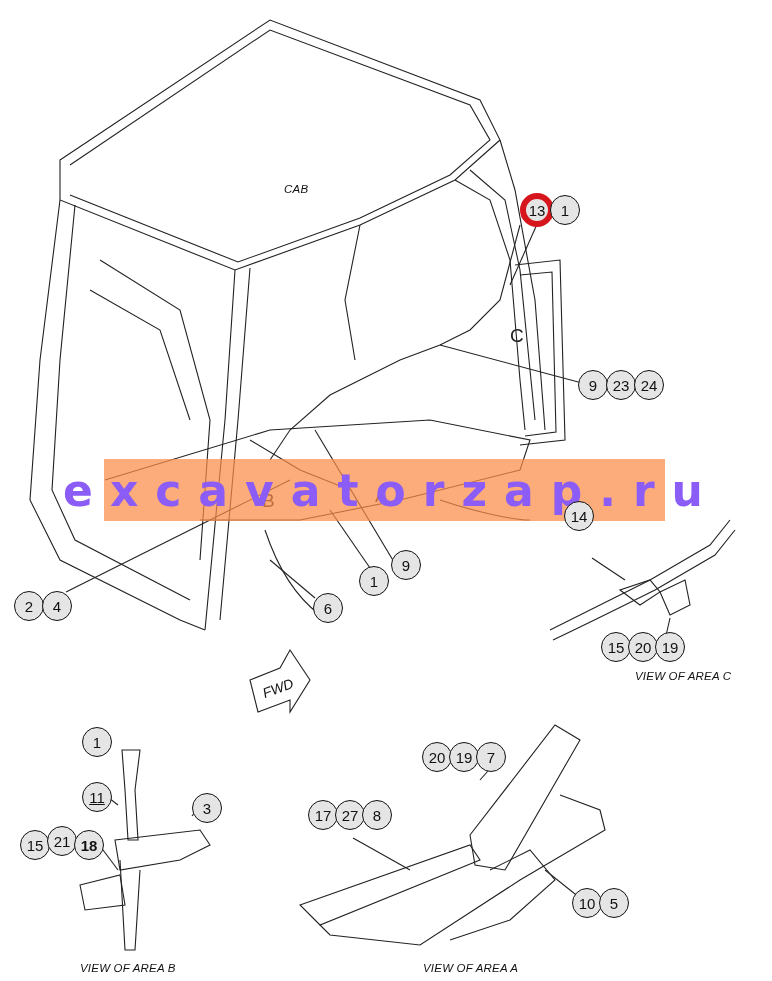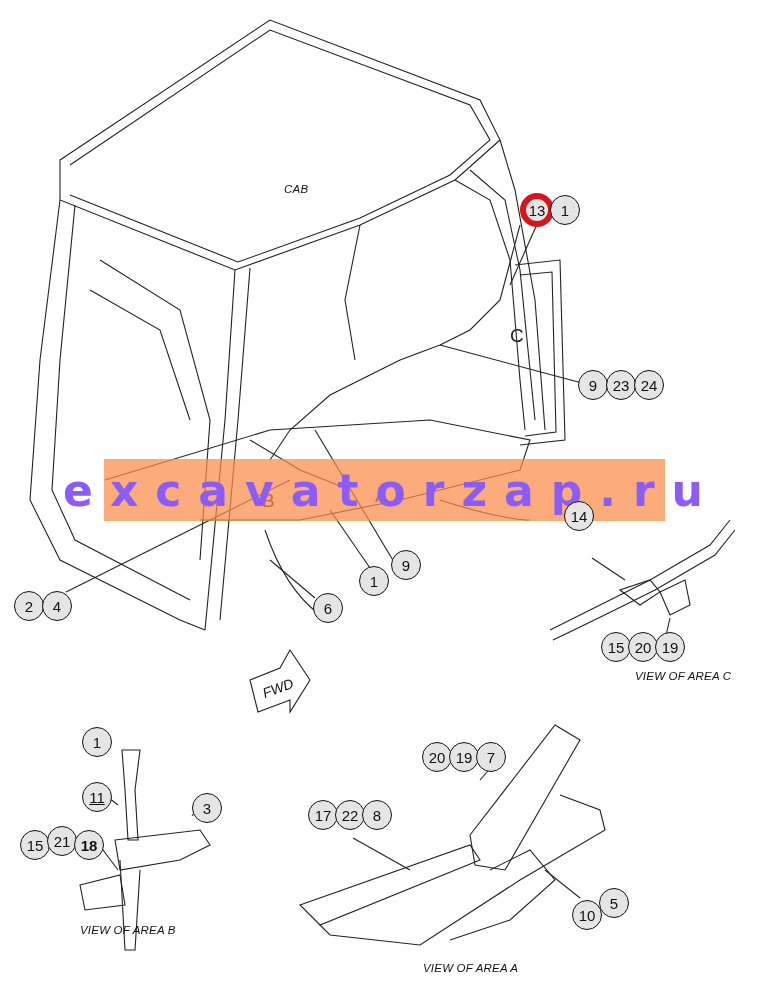--- a/index.html
+++ b/index.html
@@ -108,23 +108,23 @@
 <div class="callout" style="left:628px; top:632px;">20</div>
 <div class="callout" style="left:655px; top:632px;">19</div>
 <div class="label" style="left:614px; top:670px;margin-left:21px;">VIEW OF AREA C</div>
 
 <div class="callout" style="left:82px; top:727px;">1</div>
 <div class="callout" style="left:82px; top:782px;text-decoration:underline;">11</div>
 <div class="callout" style="left:192px; top:793px;">3</div>
 <div class="callout" style="left:20px; top:830px;">15</div>
 <div class="callout" style="left:47px; top:826px;">21</div>
 <div class="callout" style="left:74px; top:830px;font-weight:bold;">18</div>
-<div class="label" style="left:80px; top:924px;">VIEW OF AREA B</div>
+<div class="label" style="left:80px; top:962px;">VIEW OF AREA B</div>
 
 <div class="callout" style="left:422px; top:742px;">20</div>
 <div class="callout" style="left:449px; top:742px;">19</div>
 <div class="callout" style="left:476px; top:742px;">7</div>
 <div class="callout" style="left:308px; top:800px;">17</div>
-<div class="callout" style="left:335px; top:800px;">22</div>
+<div class="callout" style="left:335px; top:800px;">27</div>
 <div class="callout" style="left:362px; top:800px;">8</div>
-<div class="callout" style="left:572px; top:888px;margin-top:12px;">10</div>
+<div class="callout" style="left:572px; top:888px;">10</div>
 <div class="callout" style="left:599px; top:888px;">5</div>
 <div class="label" style="left:423px; top:962px;text-align:right;">VIEW OF AREA A</div>
 
 </body></html>

